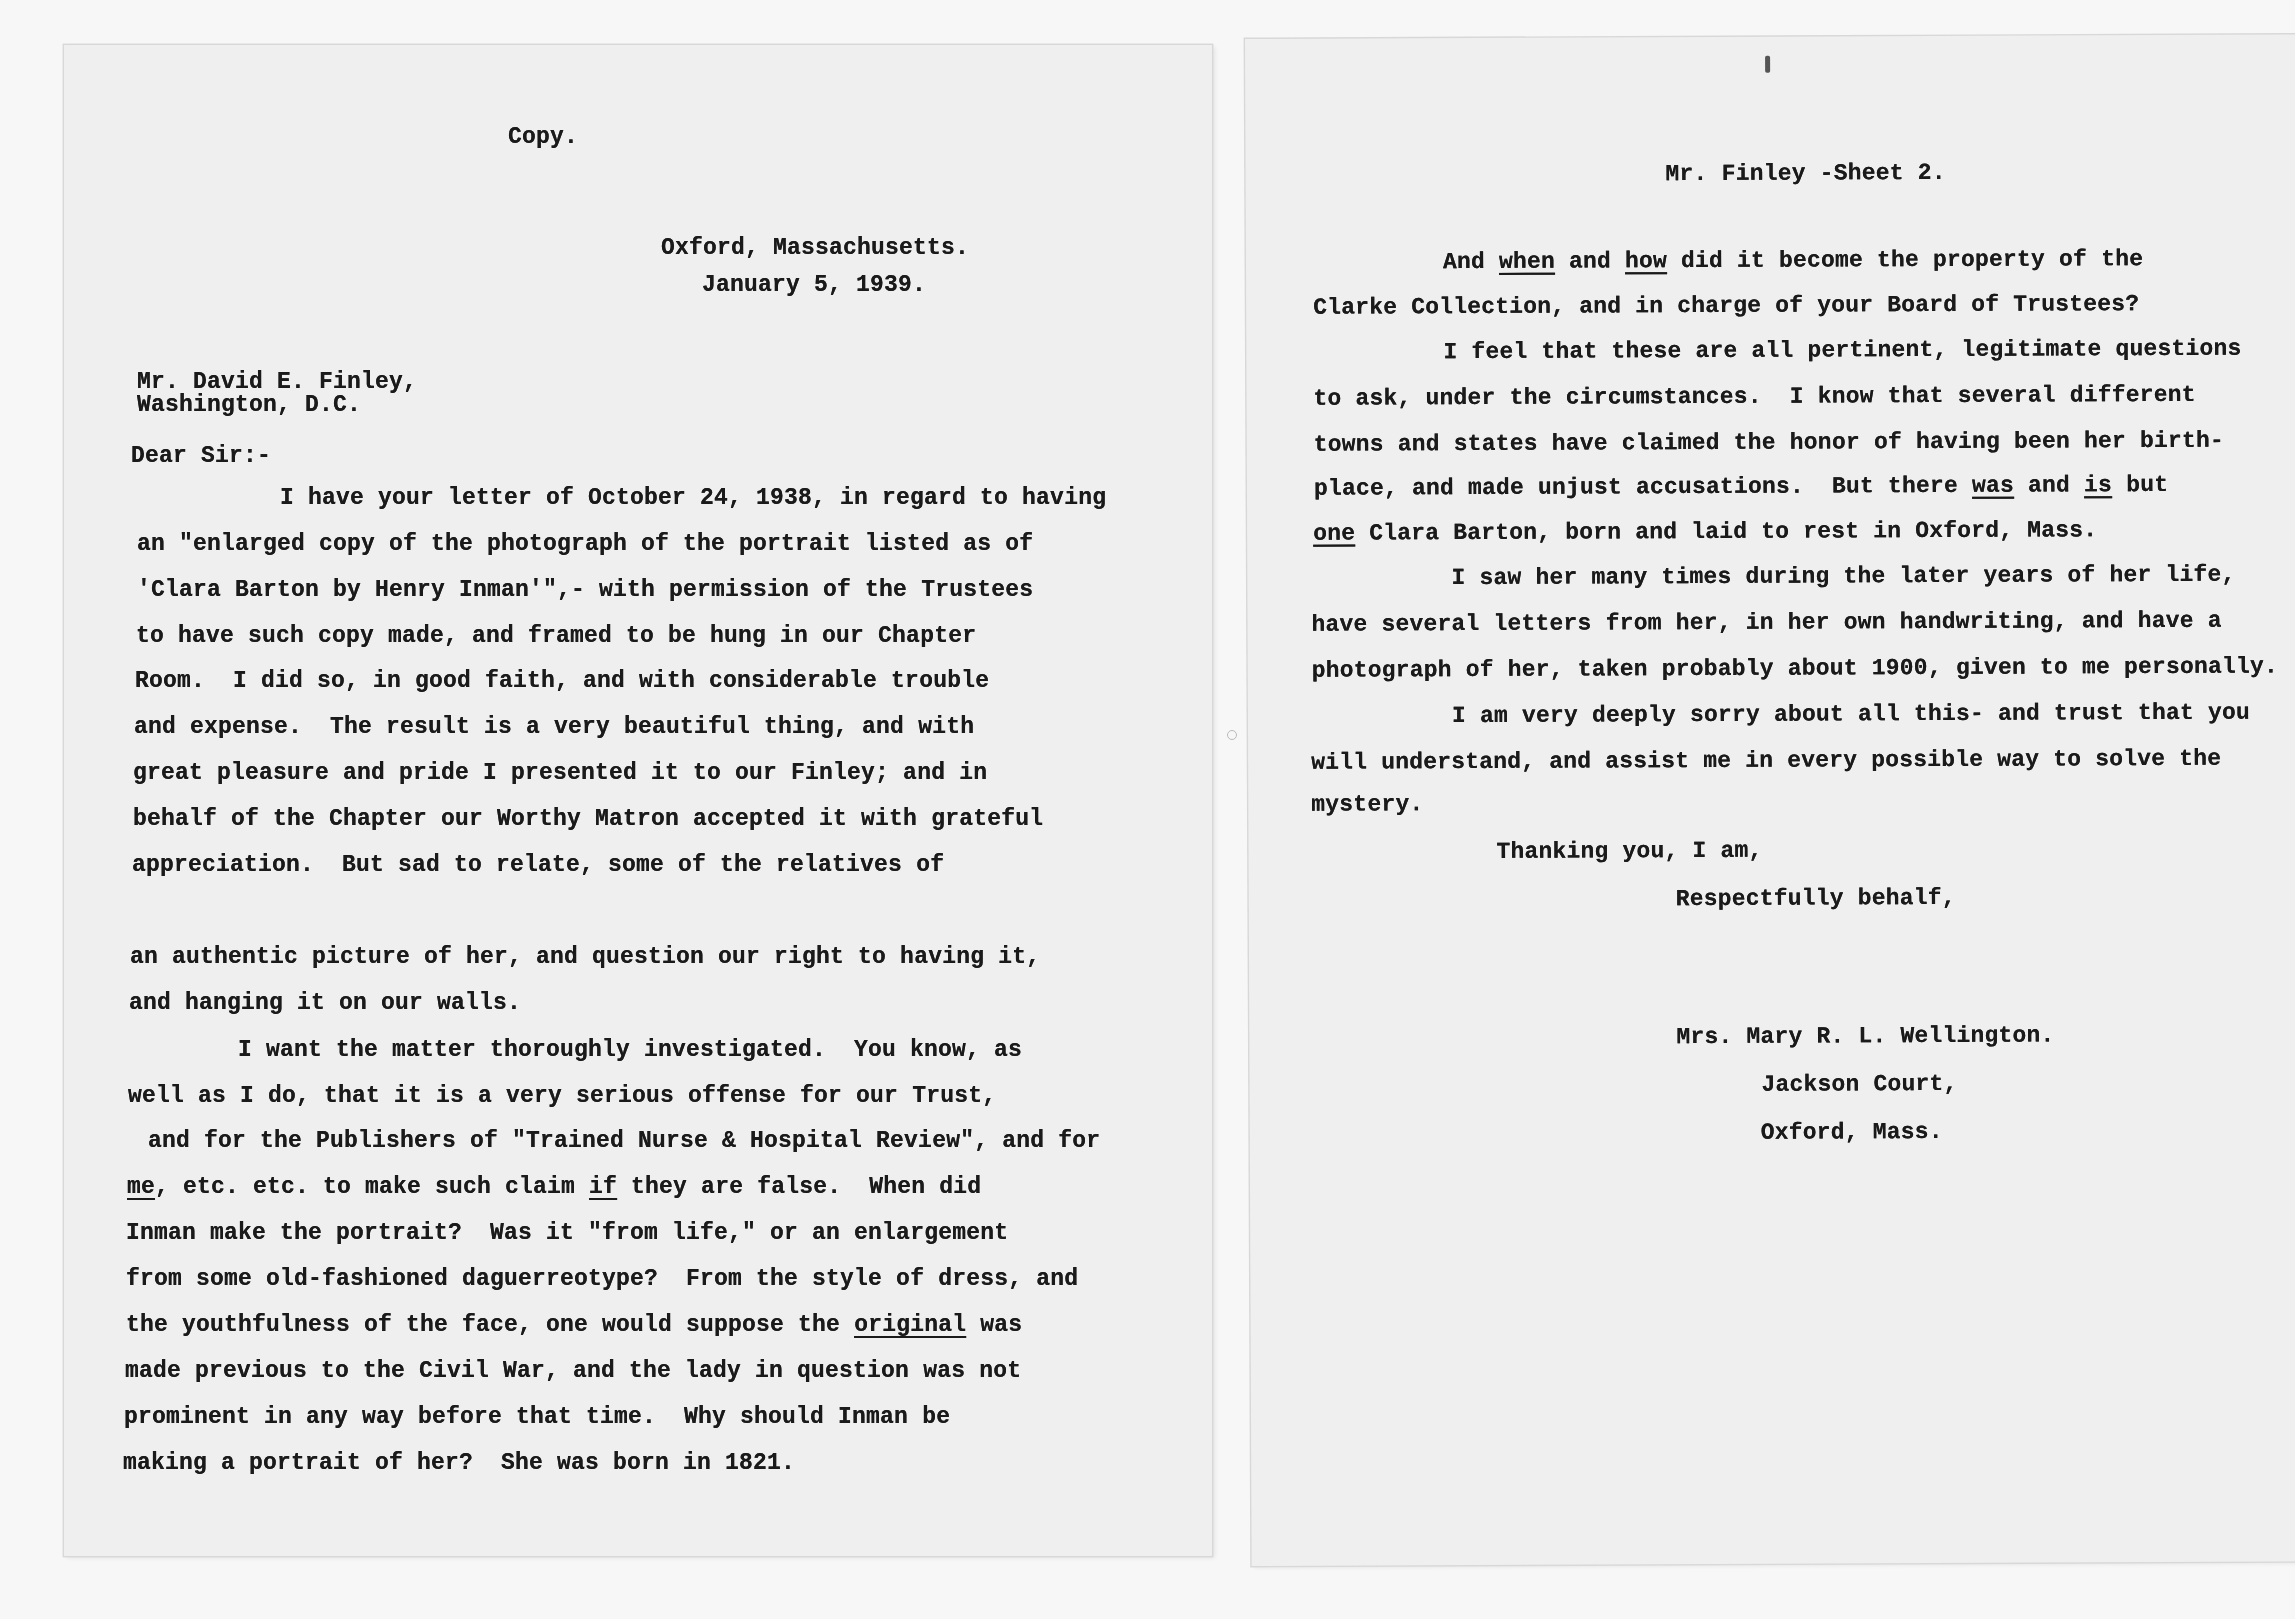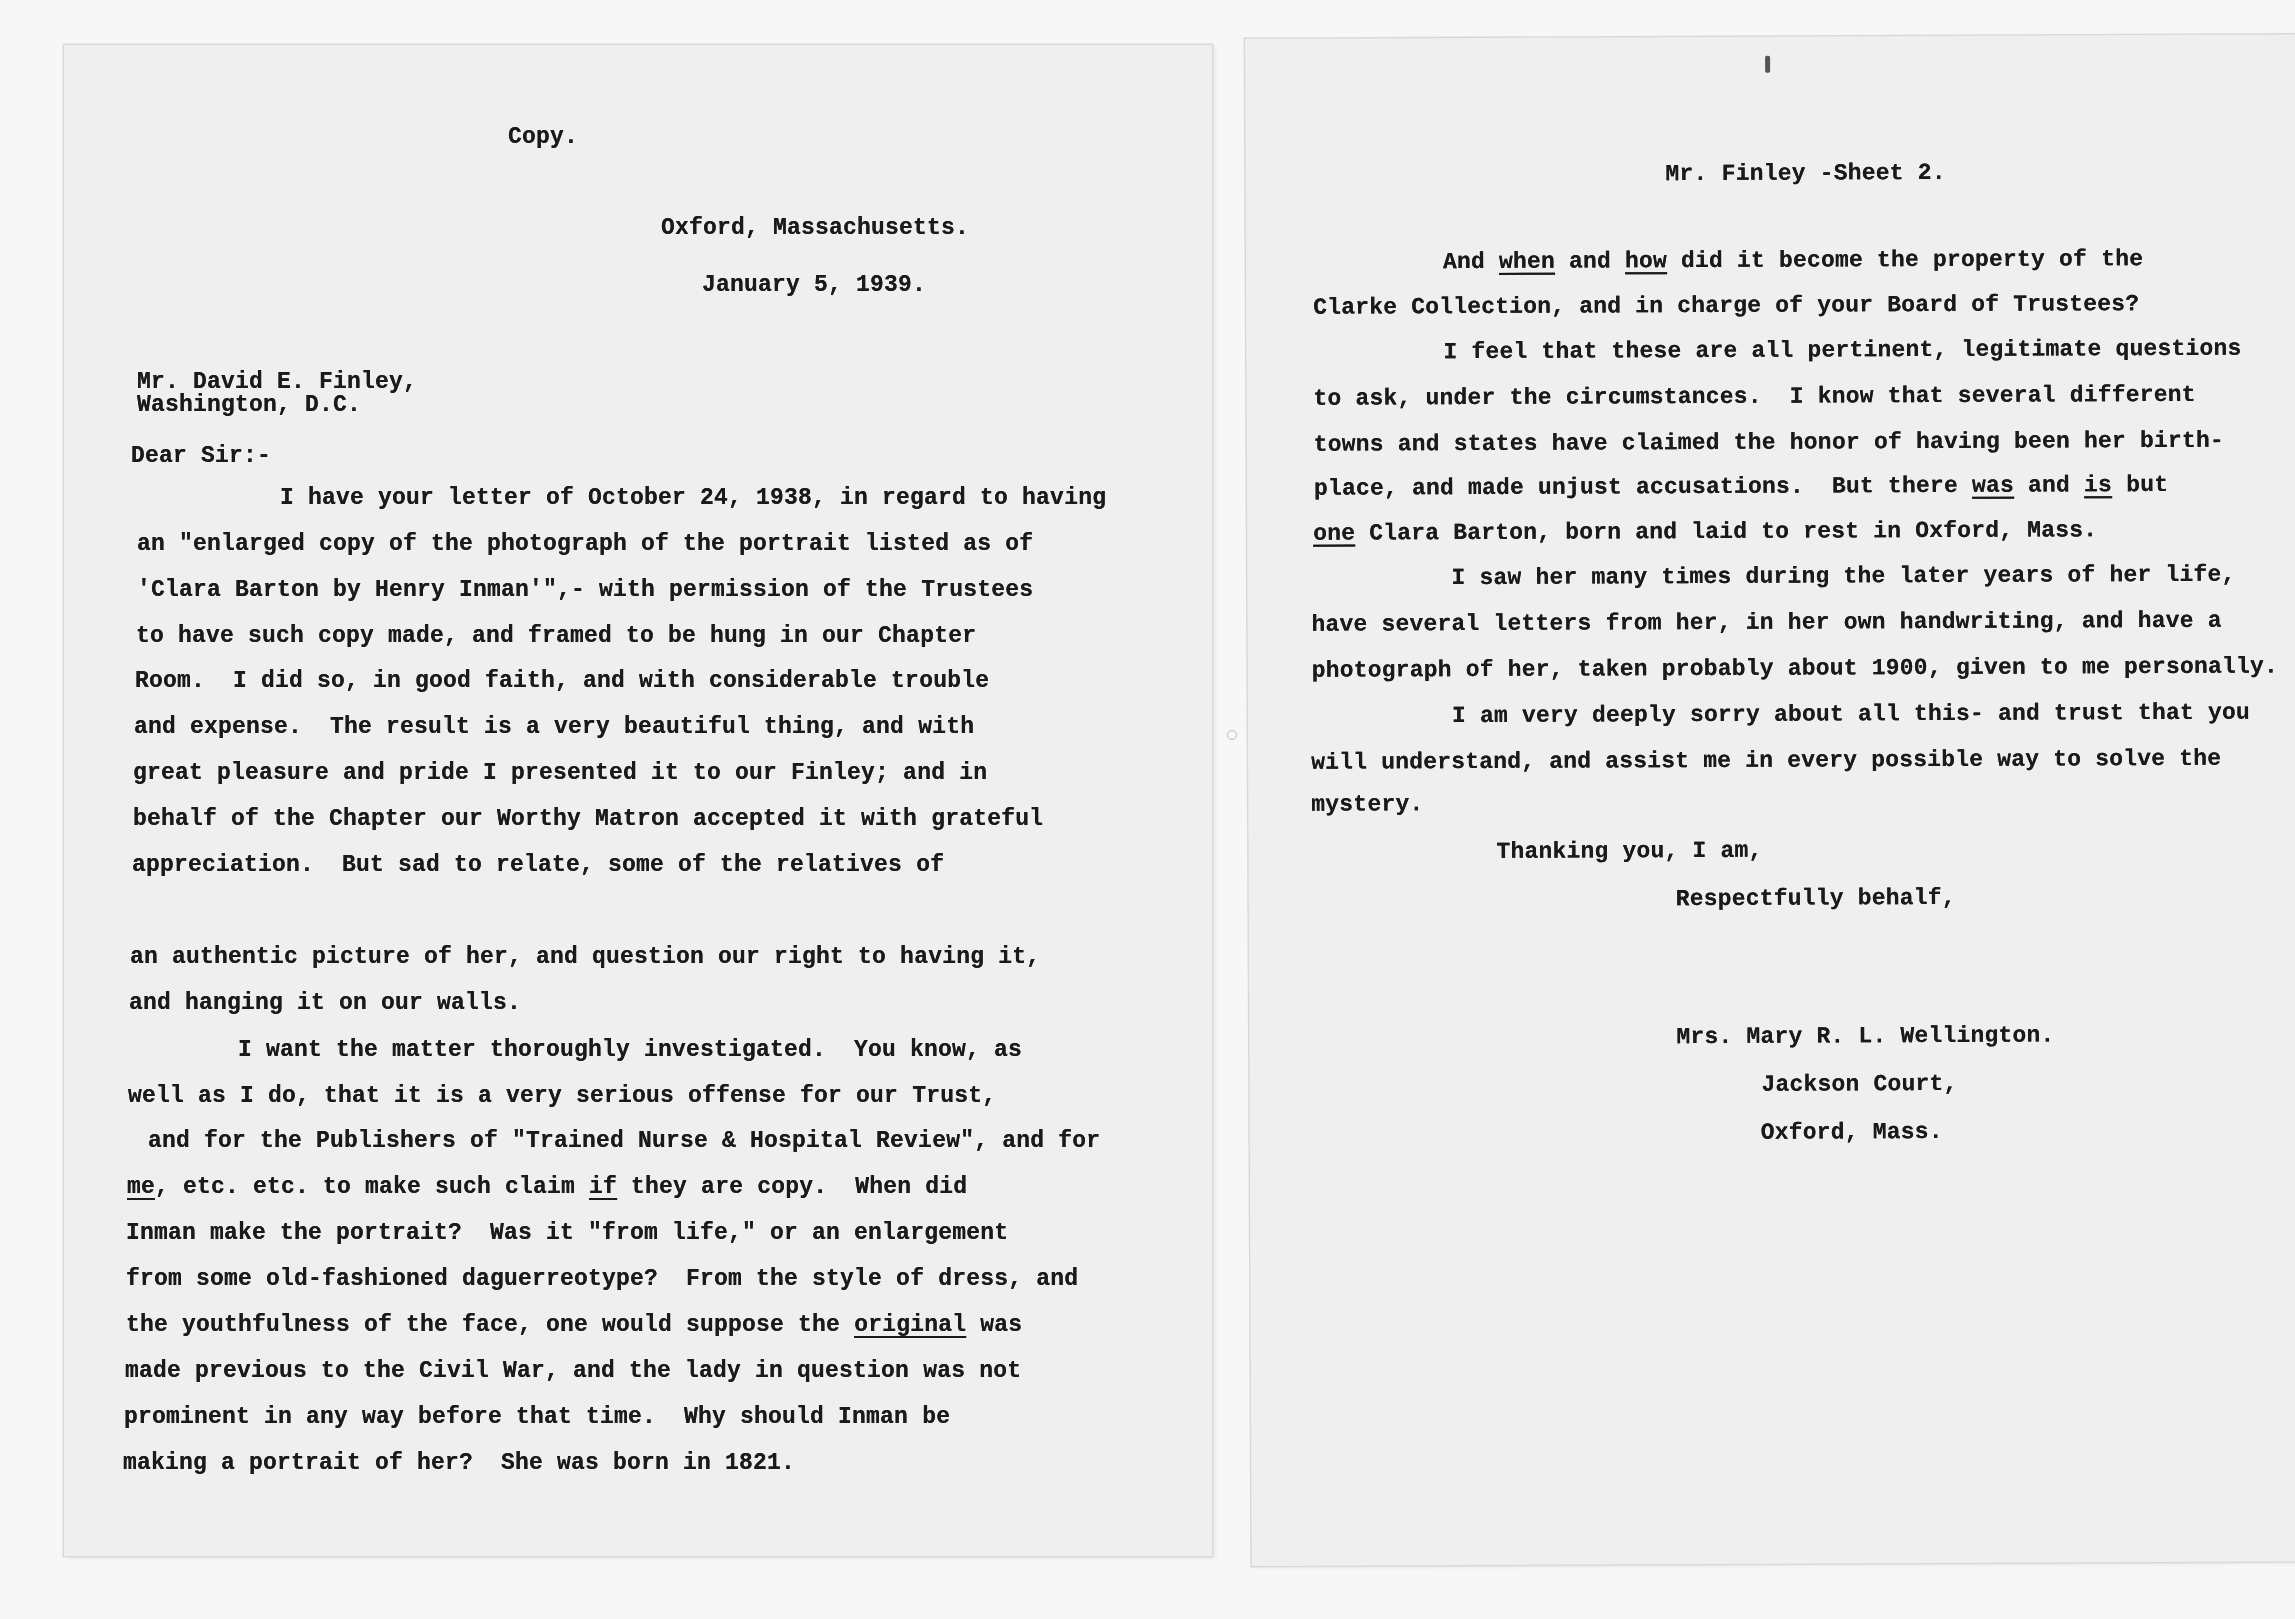--- a/index.html
+++ b/index.html
@@ -32,42 +32,42 @@
   }
   .punch {
     position: absolute; width: 8.3px; height: 8.3px; border: 1.4px solid #bbb; border-radius: 50%;
   }
 </style>
 </head>
 <body>
 
 <div class="page" id="page-left">
   <div class="line" style="left:444px; top:79px;">Copy.</div>
-  <div class="line" style="left:597px; top:170px;">Oxford, Massachusetts.</div>
+  <div class="line" style="left:597px; top:190px;">Oxford, Massachusetts.</div>
   <div class="line" style="left:638px; top:227px;">January 5, 1939.</div>
   <div class="line" style="left:73px; top:324px;">Mr. David E. Finley,</div>
   <div class="line" style="left:73px; top:347px;">Washington, D.C.</div>
   <div class="line" style="left:67px; top:398px;">Dear Sir:-</div>
 
   <div class="line" style="left:216px; top:440px;">I have your letter of October 24, 1938, in regard to having</div>
   <div class="line" style="left:73px; top:486px;">an "enlarged copy of the photograph of the portrait listed as of</div>
   <div class="line" style="left:73px; top:532px;">'Clara Barton by Henry Inman'",- with permission of the Trustees</div>
   <div class="line" style="left:72px; top:578px;">to have such copy made, and framed to be hung in our Chapter</div>
   <div class="line" style="left:71px; top:623px;">Room.  I did so, in good faith, and with considerable trouble</div>
   <div class="line" style="left:70px; top:669px;">and expense.  The result is a very beautiful thing, and with</div>
   <div class="line" style="left:69px; top:715px;">great pleasure and pride I presented it to our Finley; and in</div>
   <div class="line" style="left:69px; top:761px;">behalf of the Chapter our Worthy Matron accepted it with grateful</div>
   <div class="line" style="left:68px; top:807px;">appreciation.  But sad to relate, some of the relatives of</div>
   <div class="line" style="left:66px; top:899px;">an authentic picture of her, and question our right to having it,</div>
   <div class="line" style="left:65px; top:945px;">and hanging it on our walls.</div>
 
   <div class="line" style="left:174px; top:992px;">I want the matter thoroughly investigated.  You know, as</div>
   <div class="line" style="left:64px; top:1038px;">well as I do, that it is a very serious offense for our Trust,</div>
   <div class="line" style="left:64px; top:1083px;margin-left:20px;">and for the Publishers of "Trained Nurse &amp; Hospital Review", and for</div>
-  <div class="line" style="left:63px; top:1129px;"><span></span><span class="ul">me</span><span>, etc. etc. to make such claim </span><span class="ul">if</span><span> they are copy.  When did</span></div>
+  <div class="line" style="left:63px; top:1129px;"><span></span><span class="ul">me</span><span>, etc. etc. to make such claim </span><span class="ul">if</span><span> they are false.  When did</span></div>
   <div class="line" style="left:62px; top:1175px;">Inman make the portrait?  Was it "from life," or an enlargement</div>
   <div class="line" style="left:62px; top:1221px;">from some old-fashioned daguerreotype?  From the style of dress, and</div>
   <div class="line" style="left:62px; top:1267px;text-align:right;"><span>the youthfulness of the face, one would suppose the </span><span class="ul">original</span><span> was</span></div>
   <div class="line" style="left:61px; top:1313px;">made previous to the Civil War, and the lady in question was not</div>
   <div class="line" style="left:60px; top:1359px;">prominent in any way before that time.  Why should Inman be</div>
   <div class="line" style="left:59px; top:1405px;">making a portrait of her?  She was born in 1821.</div>
 </div>
 
 <div class="punch" style="left:1227px; top:730px;"></div>
 

